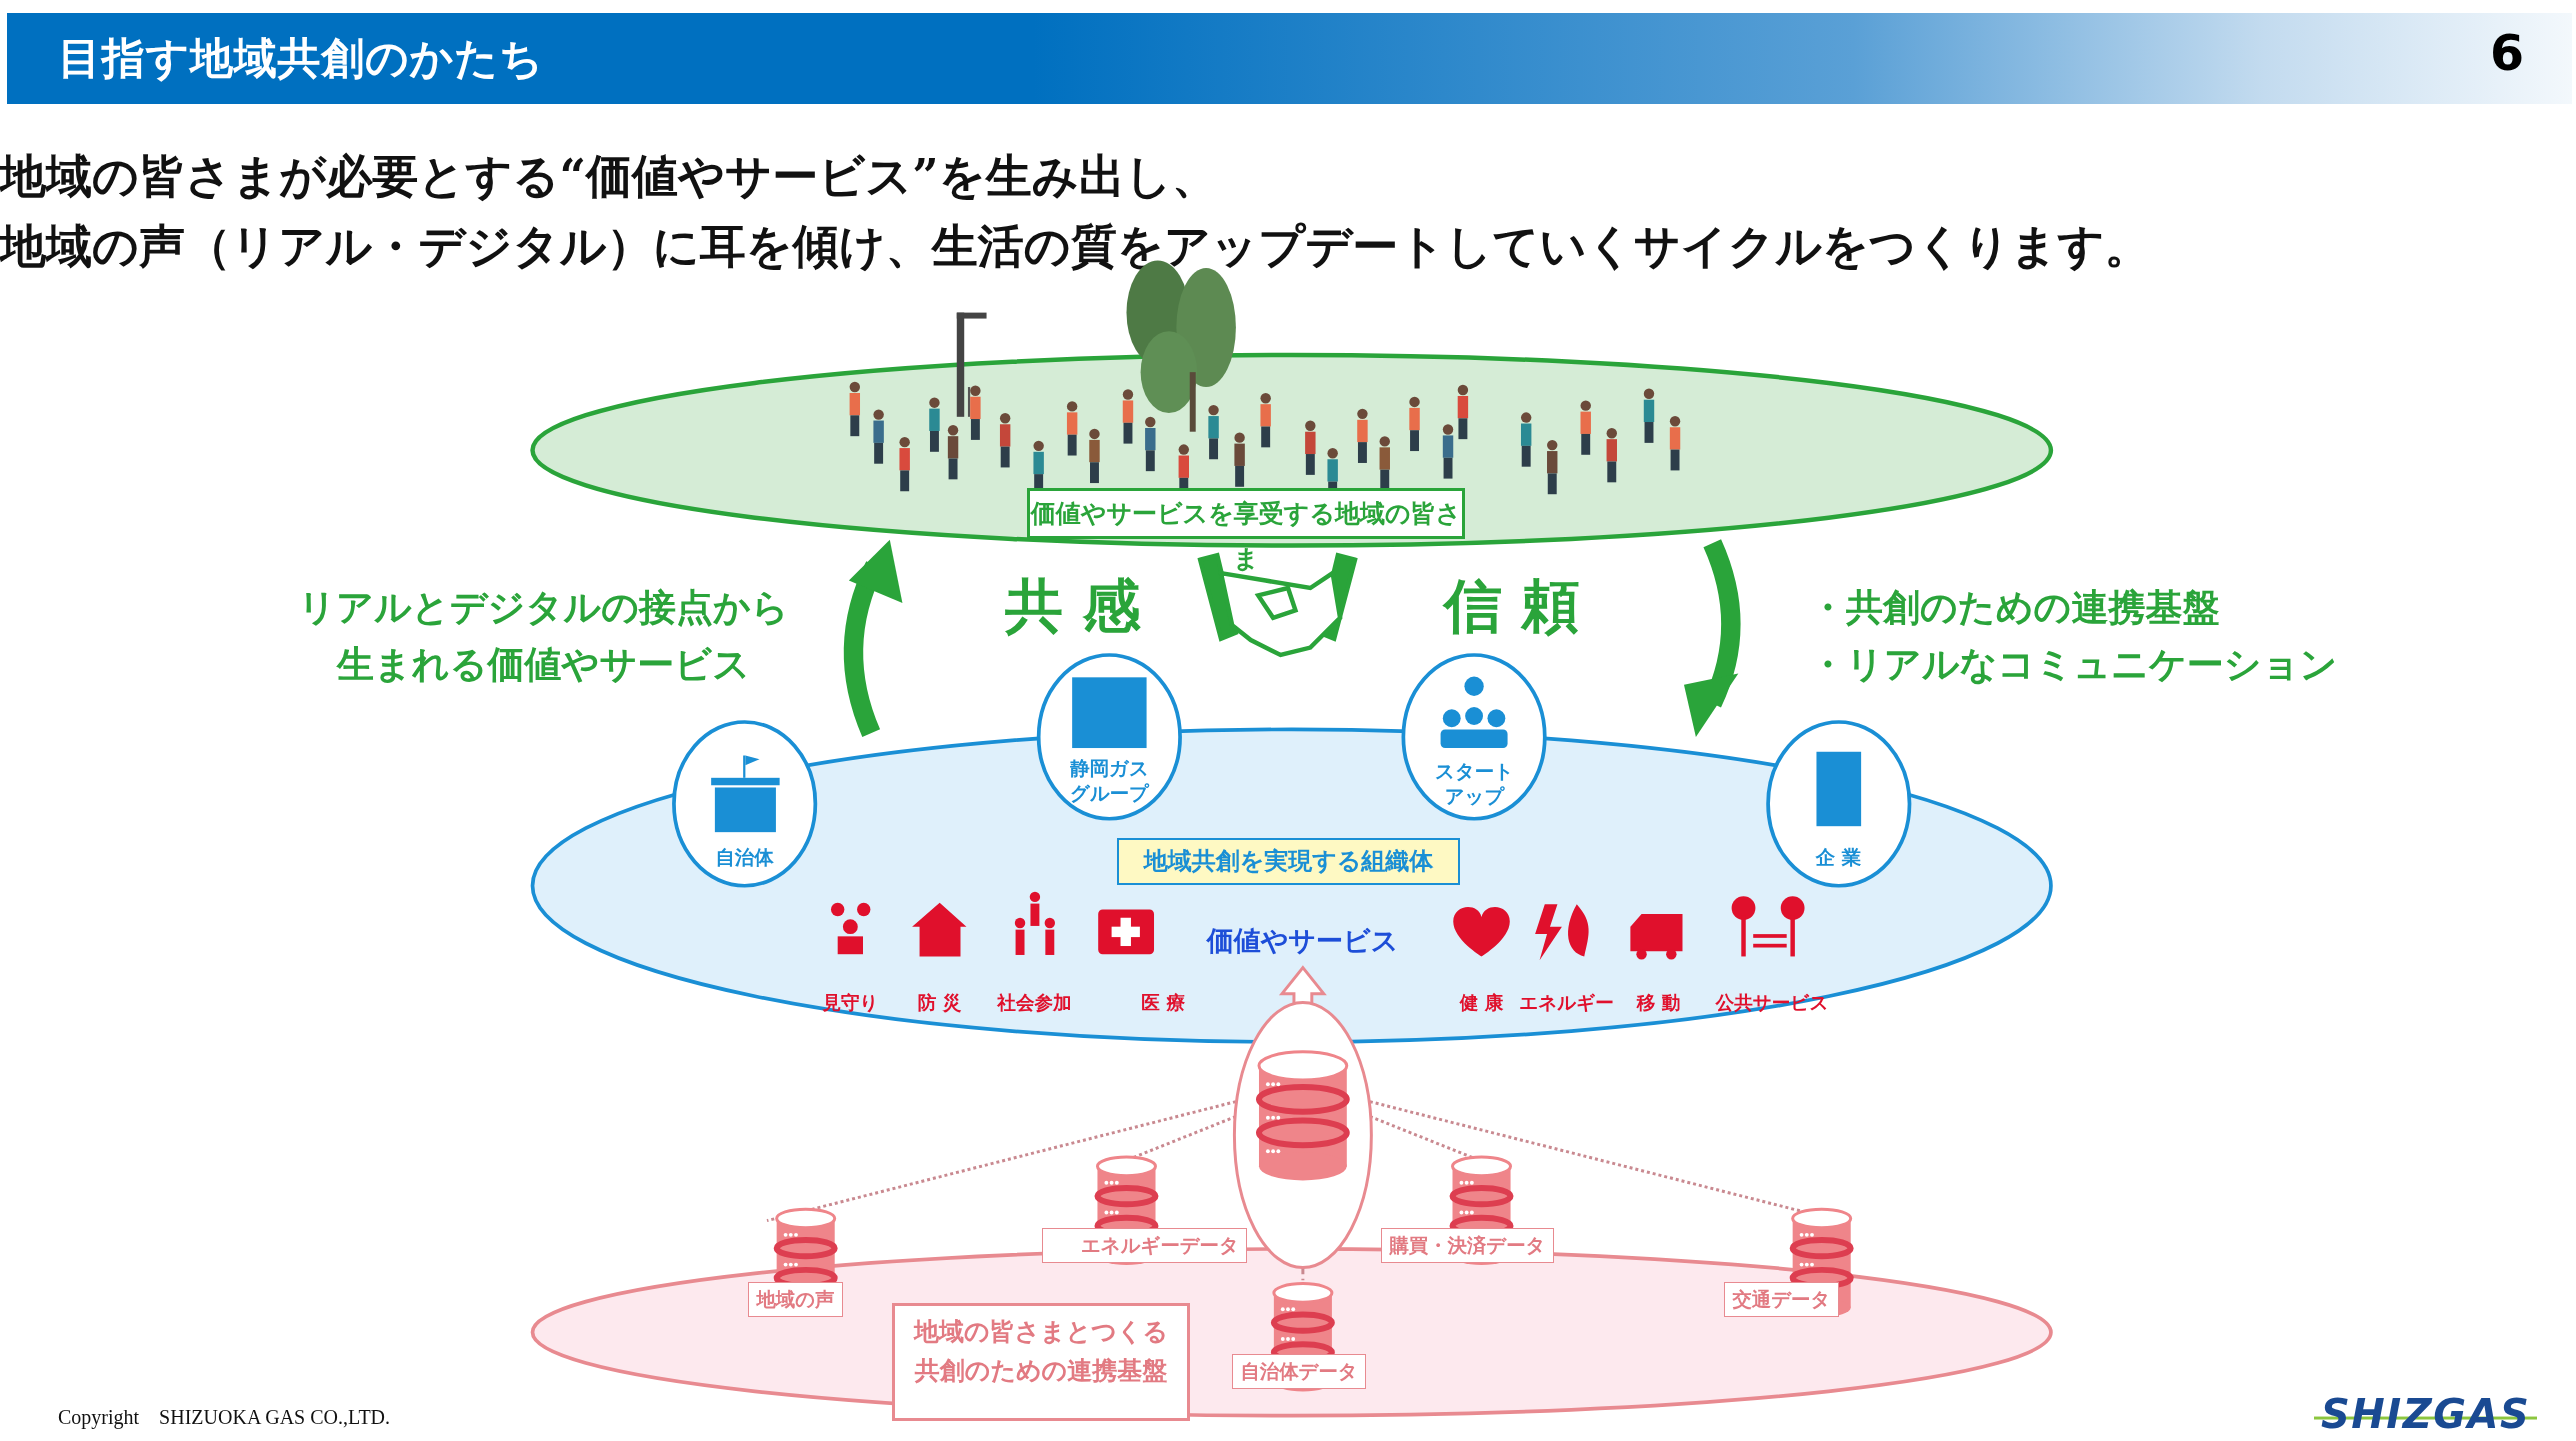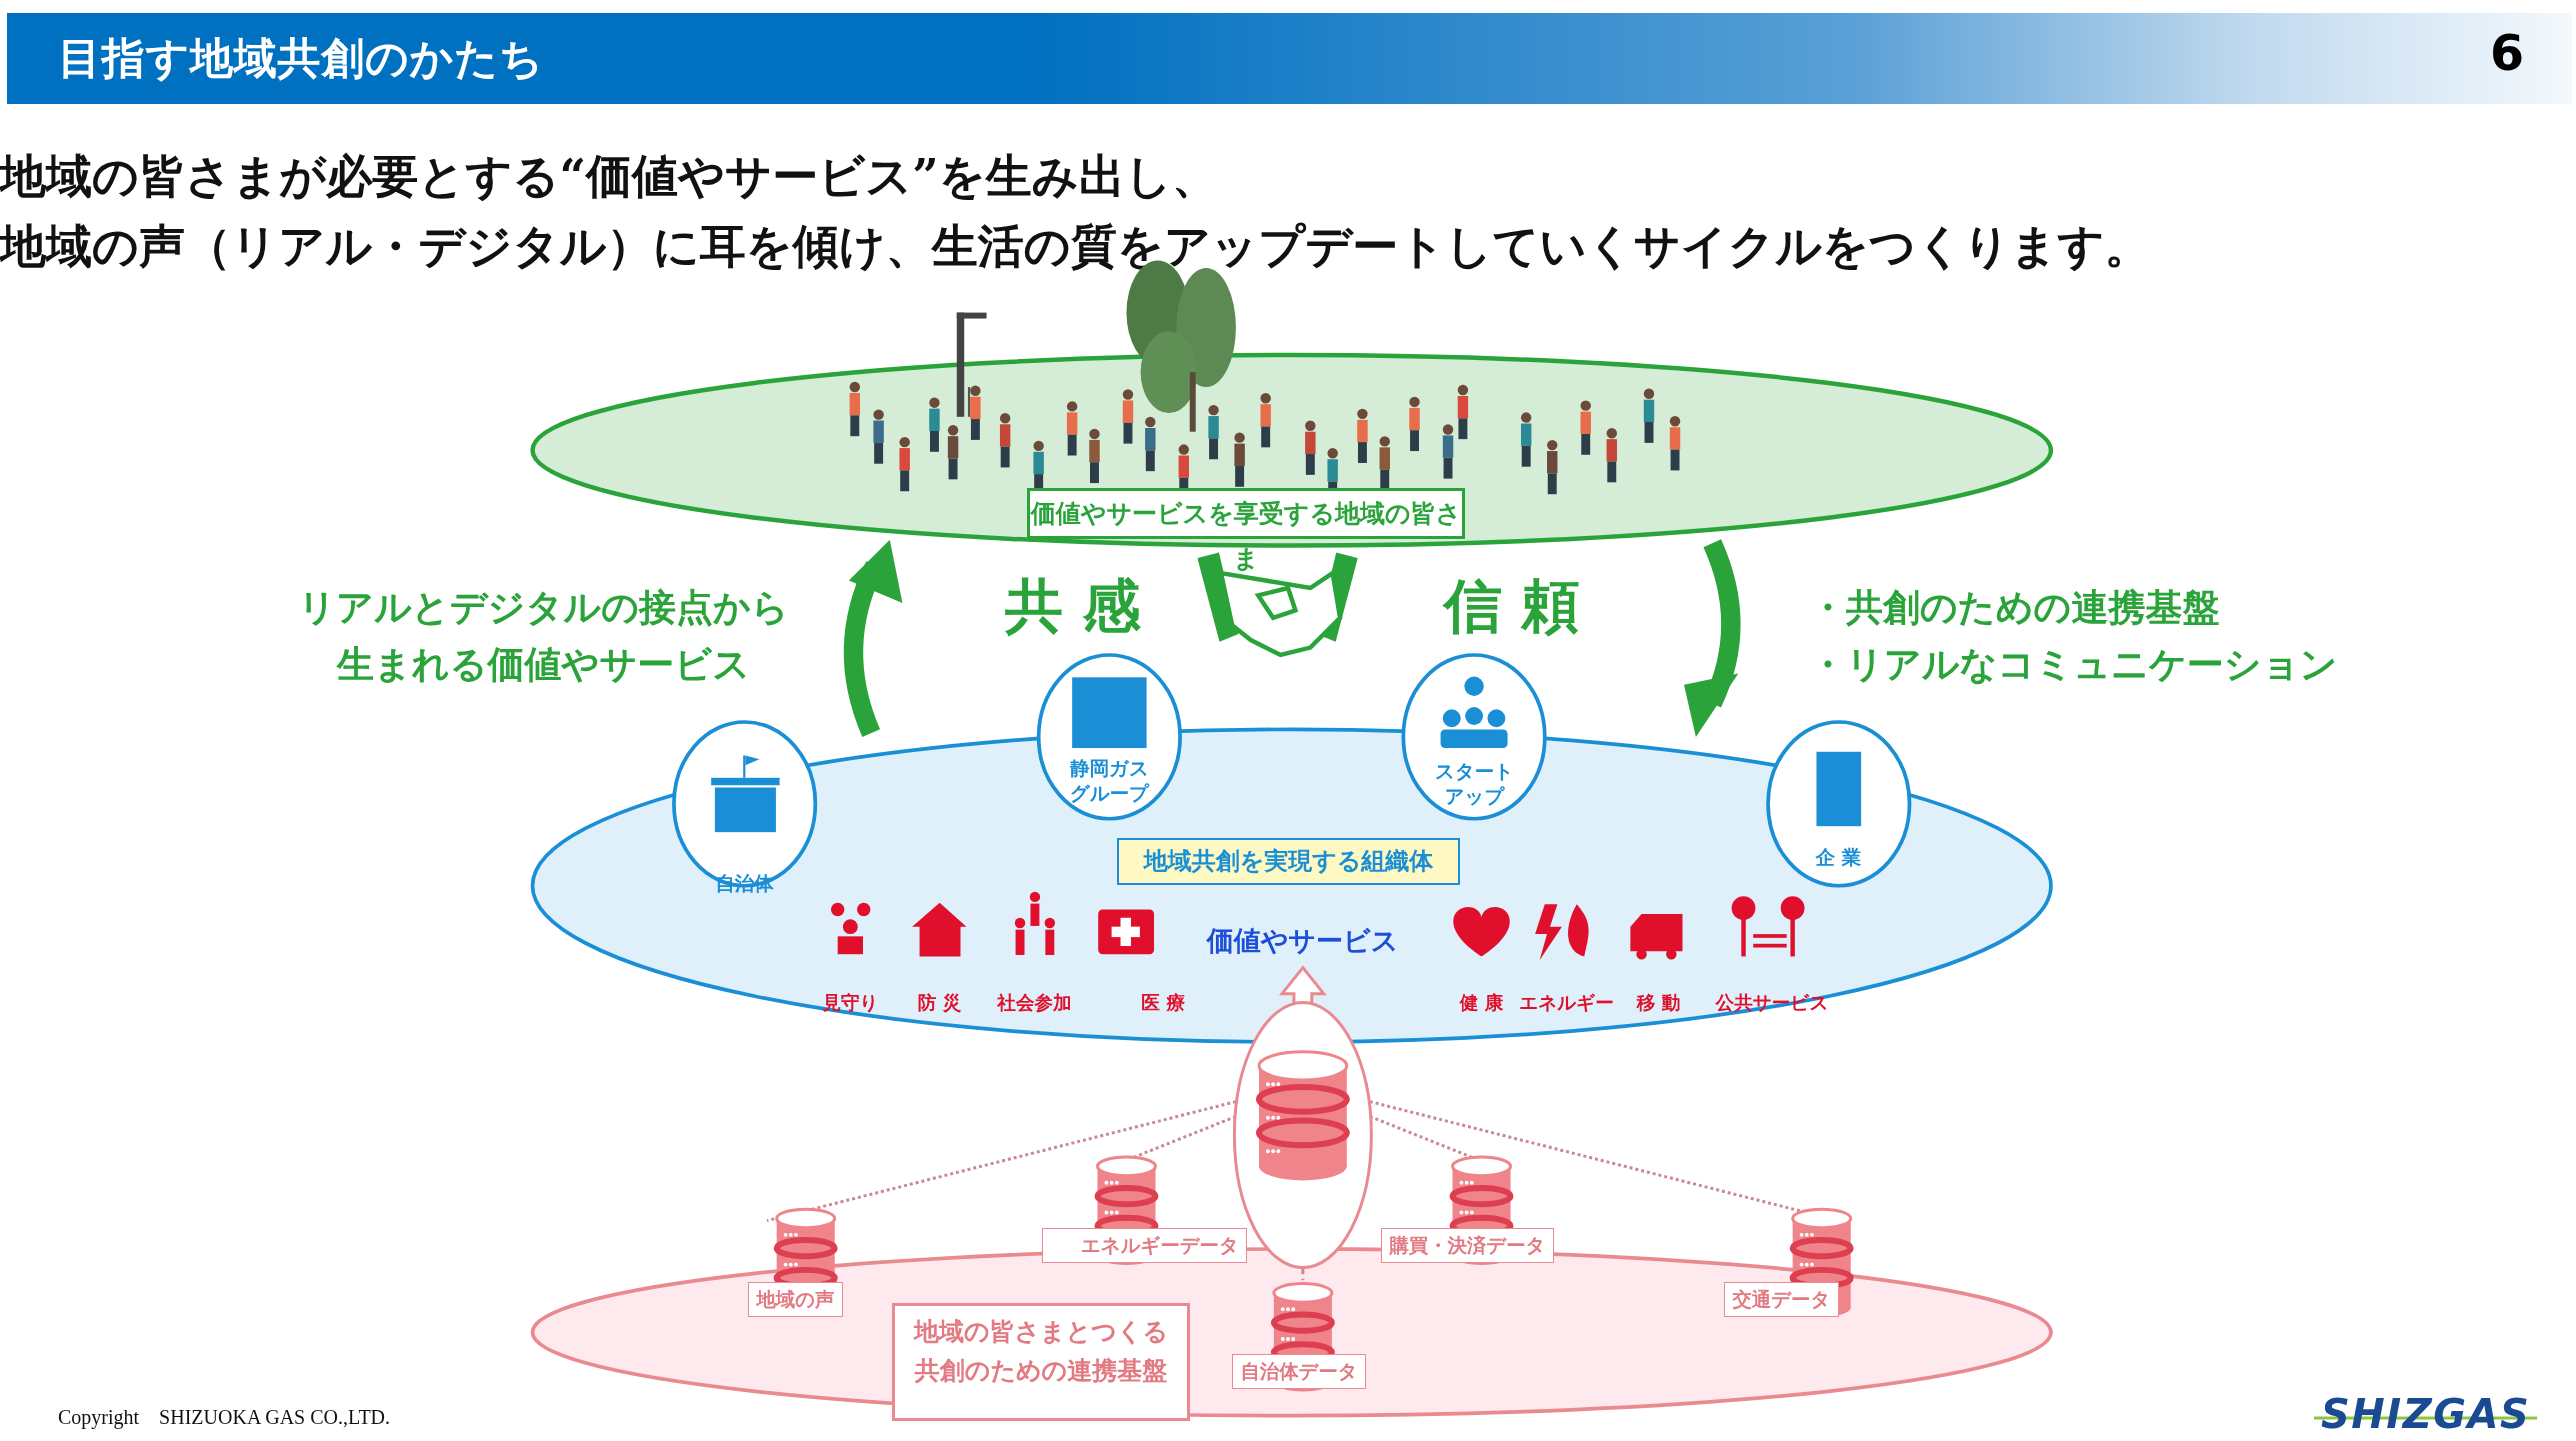--- a/index.html
+++ b/index.html
@@ -401,21 +401,21 @@
 
 <div class="abs green-text lbl-green" style="left:298px;top:583px;width:491px;text-align:center;">リアルとデジタルの接点から</div>
 <div class="abs green-text lbl-green" style="left:298px;top:640px;width:491px;text-align:center;">生まれる価値やサービス</div>
 
 <div class="abs green-text kanji-big" style="left:1005px;top:568px;">共感</div>
 <div class="abs green-text kanji-big" style="left:1444px;top:568px;">信頼</div>
 
 <div class="abs green-text lbl-green" style="left:1809px;top:583px;">・共創のための連携基盤</div>
 <div class="abs green-text lbl-green" style="left:1809px;top:640px;">・リアルなコミュニケーション</div>
 
-<div class="abs circle-label" style="left:685px;top:871px;width:119px;">自治体</div>
+<div class="abs circle-label" style="left:685px;top:845px;width:119px;">自治体</div>
 <div class="abs circle-label" style="left:1050px;top:756px;width:119px;">
   <div>静岡ガス</div>
   <div>グループ</div>
 </div>
 <div class="abs circle-label" style="left:1415px;top:759px;width:119px;">
   <div>スタート</div>
   <div>アップ</div>
 </div>
 <div class="abs circle-label" style="left:1779px;top:845px;width:119px;">企 業</div>
 

